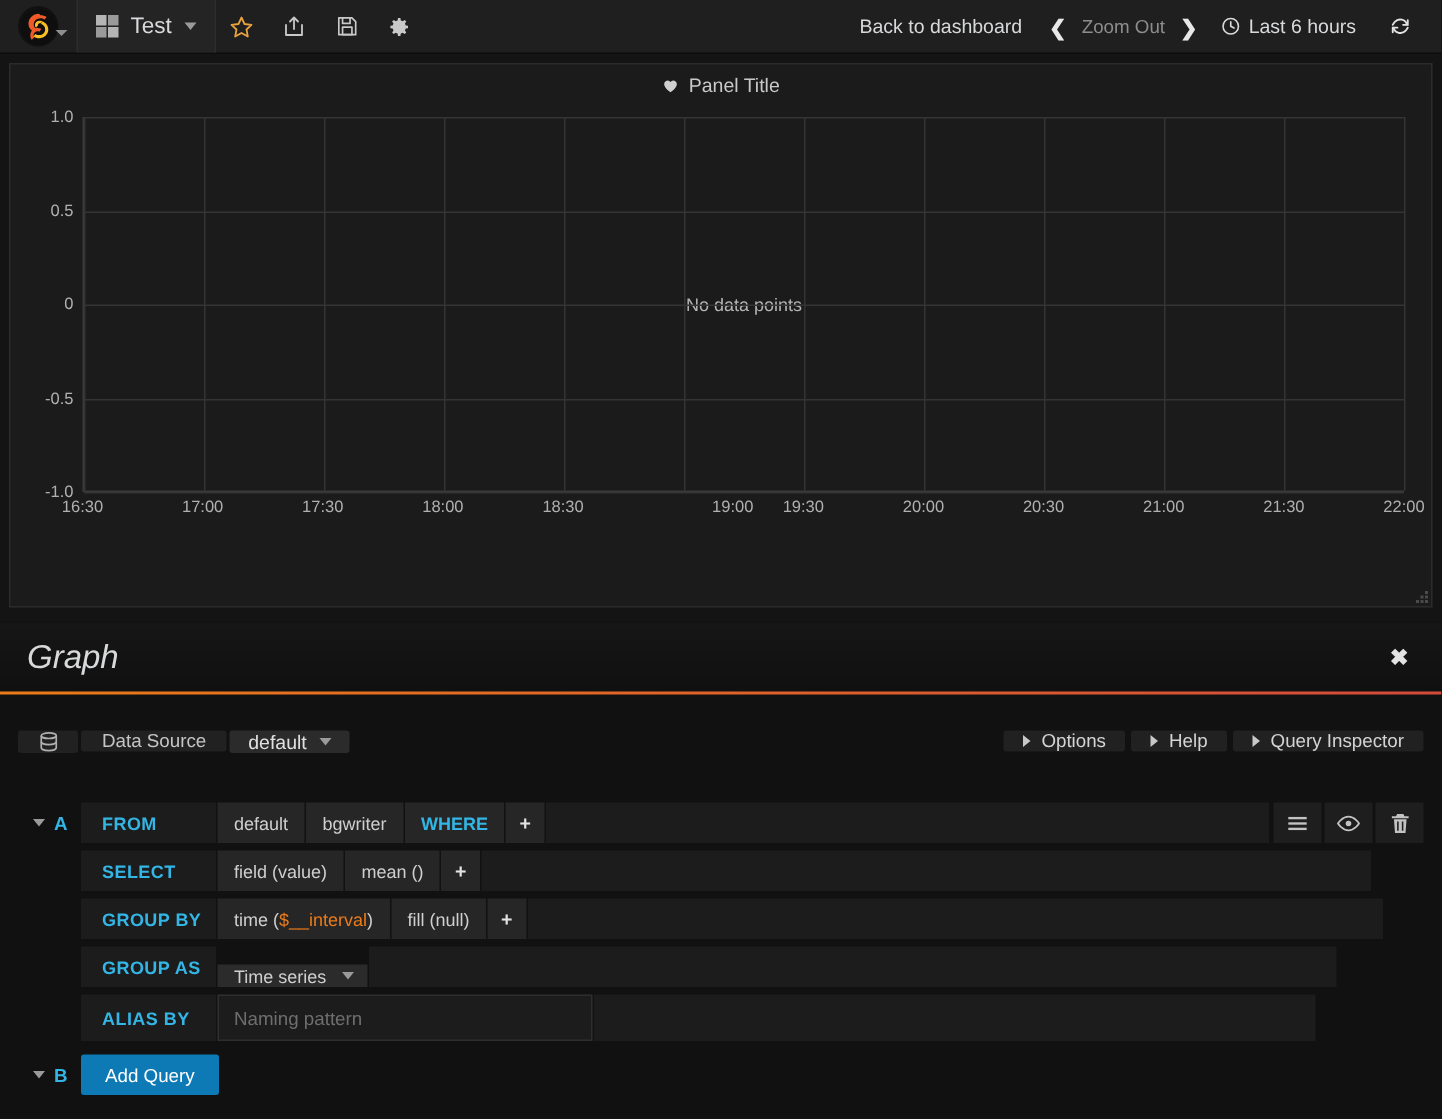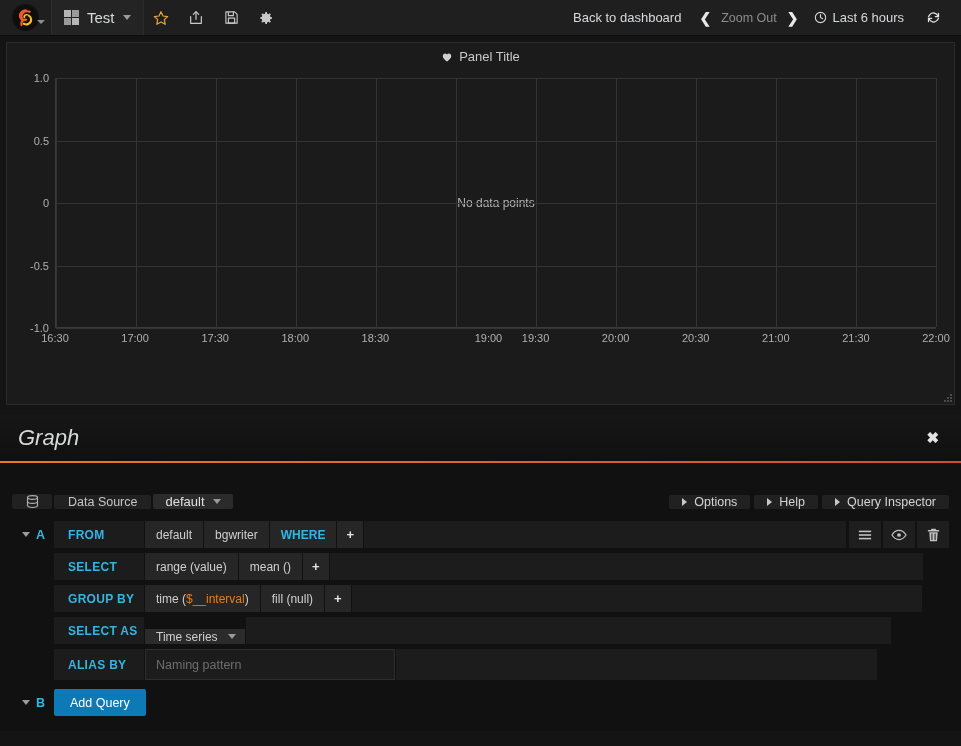--- a/index.html
+++ b/index.html
@@ -191,22 +191,22 @@
     position: absolute; right: 22px; top: 50%;
     transform: translateY(-50%);
     font-size: 15px; color: #e3e3e3; cursor: pointer;
     font-weight: bold;
   }
 
   .editor-body { padding: 16px 12px 10px 12px; }
 
   
   .ds-row {
-    display: flex; align-items: flex-end; gap: 2px;
-    height: 30px; margin-bottom: 12px;
+    display: flex; align-items: center; gap: 2px;
+    height: 30px; margin-bottom: 26px;
   }
   .ds-icon-btn {
     width: 40px; background: #212121;
     display: flex; align-items: center; justify-content: center;
     cursor: pointer; border-radius: 2px;
   }
   .ds-label {
     background: #212121; color: #c5c5c5;
     display: flex; align-items: center; padding: 0 14px;
     font-size: 12.5px; border-radius: 2px;
@@ -508,42 +508,42 @@
               <path d="M6 1h6l1 2h4v2H1V3h4l1-2z"></path>
               <path d="M3 6h12l-1 13H4L3 6zm3 2v9h1.5V8H6zm4.5 0v9H12V8h-1.5z"></path>
             </svg>
           </div>
         </div>
       </div>
 
       <div class="q-row">
         <div class="q-handle"></div>
         <div class="q-key">SELECT</div>
-        <div class="q-seg">range (value)</div>
+        <div class="q-seg">field (value)</div>
         <div class="q-seg">mean ()</div>
         <div class="q-seg plus">+</div>
         <div class="q-fill" style="max-width:593px;"></div>
       </div>
 
       <div class="q-row">
         <div class="q-handle"></div>
         <div class="q-key">GROUP BY</div>
         <div class="q-seg">
           <span>time (</span>
             <span class="var">$__interval</span>
             <span>)</span>
         </div>
         <div class="q-seg">fill (null)</div>
         <div class="q-seg plus">+</div>
         <div class="q-fill" style="max-width:570px;"></div>
       </div>
 
       <div class="q-row">
         <div class="q-handle"></div>
-        <div class="q-key">SELECT AS</div>
+        <div class="q-key">GROUP AS</div>
         <div class="q-seg dropdown">
           <span>Time series</span>
           <span class="caret-down"></span>
         </div>
         <div class="q-fill" style="max-width:645px;"></div>
       </div>
 
       <div class="q-row" style="height:31px;">
         <div class="q-handle"></div>
         <div class="q-key">ALIAS BY</div>

